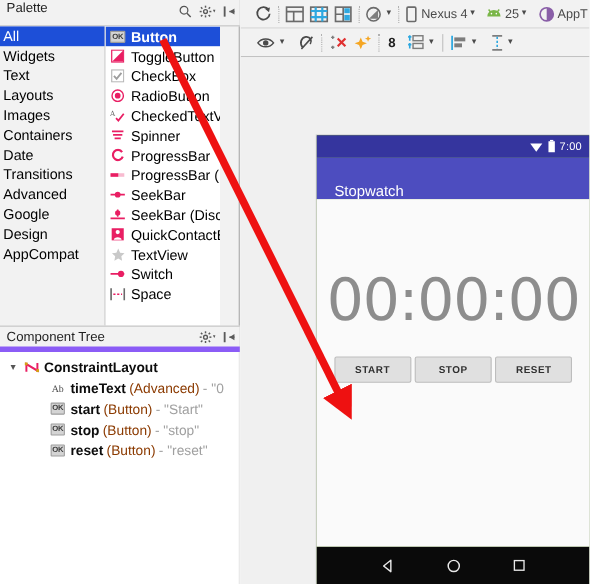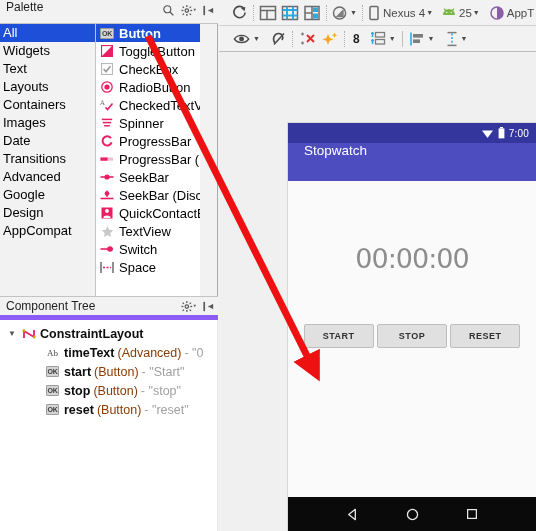--- a/index.html
+++ b/index.html
@@ -249,36 +249,36 @@
     justify-content: flex-end;
     padding-right: 7px;
     color: #ffffff;
     font-size: 10px;
   }
   #status-time { margin-left: 4px; letter-spacing: 0.2px; }
   #app-bar {
     height: 38px;
     background: #4d4dbf;
     display: flex;
-    align-items: flex-start;
+    align-items: flex-end;
     color: #ffffff;
     font-size: 13.5px;
     padding-left: 16px;
   }
   #device-content {
     position: relative;
     height: 316px;
     background: #fafafa;
   }
   #time-text {
     position: absolute;
     left: 0; right: 0;
     top: 62px;
     text-align: center;
-    font-size: 27px;
+    font-size: 53px;
     color: #8d8d8d;
     font-family: "DejaVu Sans", sans-serif;
     letter-spacing: -1px;
   }
   #device-buttons {
     position: absolute;
     left: 0; right: 0;
     top: 143px;
     display: flex;
     justify-content: space-around;
@@ -362,22 +362,22 @@
           </svg>
       </div>
     </div>
 
     <div id="palette-body">
       <div id="palette-cats">
           <div class="cat-item selected"><span>All</span></div>
           <div class="cat-item"><span>Widgets</span></div>
           <div class="cat-item"><span>Text</span></div>
           <div class="cat-item"><span>Layouts</span></div>
+          <div class="cat-item"><span>Images</span></div>
           <div class="cat-item"><span>Containers</span></div>
-          <div class="cat-item"><span>Images</span></div>
           <div class="cat-item"><span>Date</span></div>
           <div class="cat-item"><span>Transitions</span></div>
           <div class="cat-item"><span>Advanced</span></div>
           <div class="cat-item"><span>Google</span></div>
           <div class="cat-item"><span>Design</span></div>
           <div class="cat-item"><span>AppCompat</span></div>
         </div>
       <div id="palette-widgets">
           <div class="w-item selected">
             <span class="w-ico">

